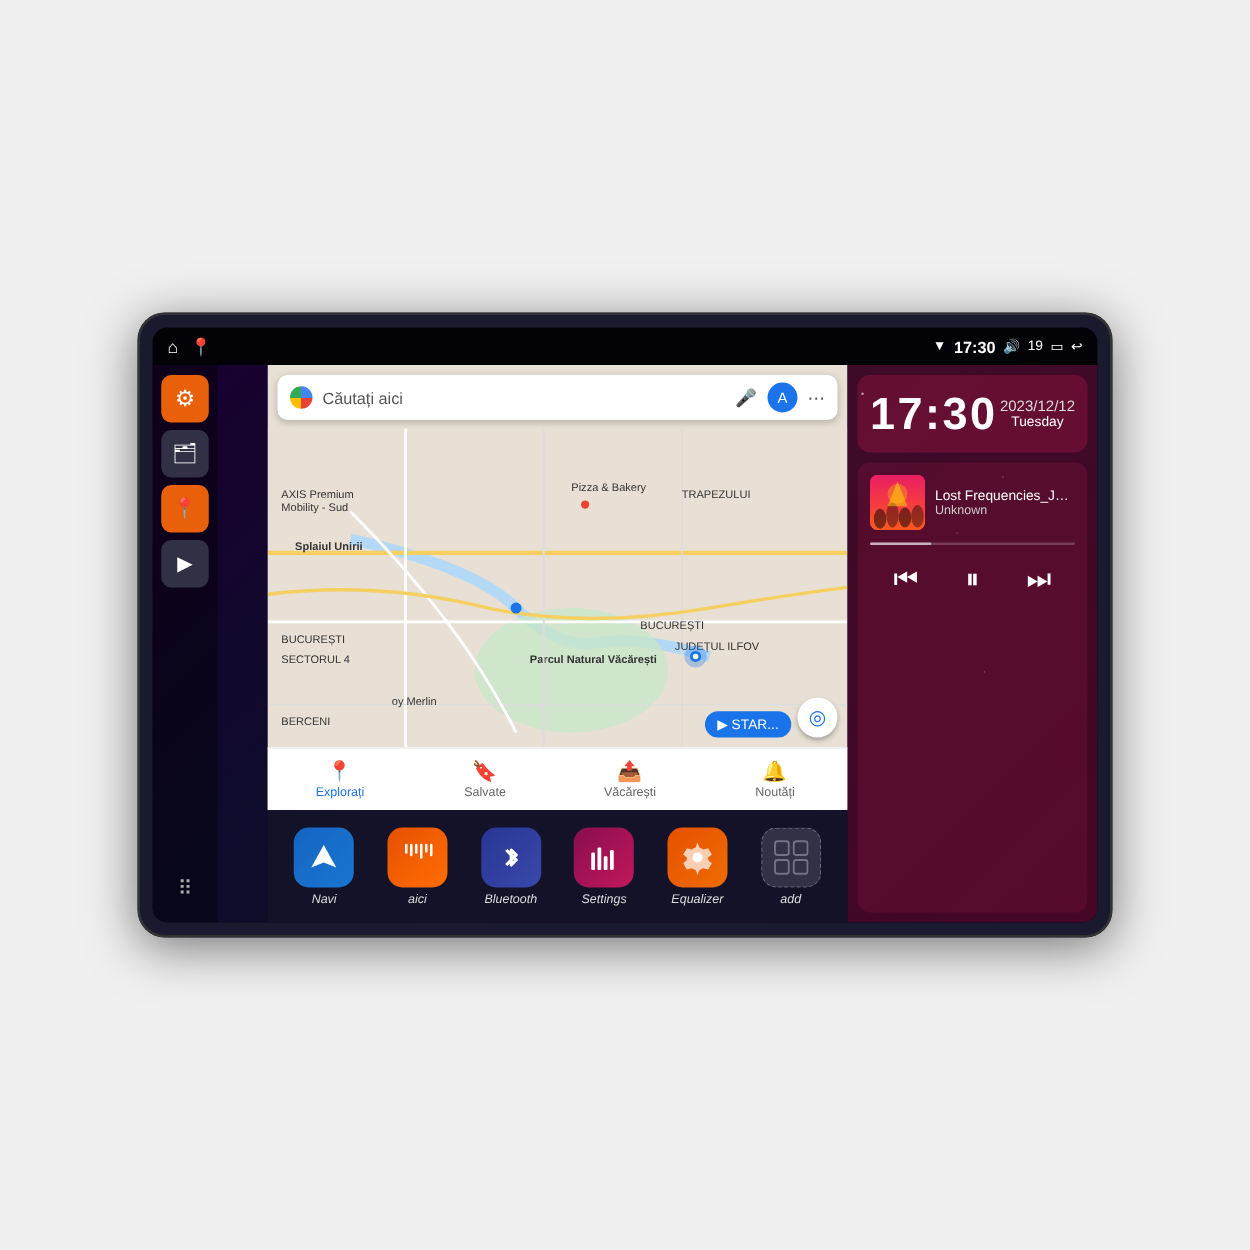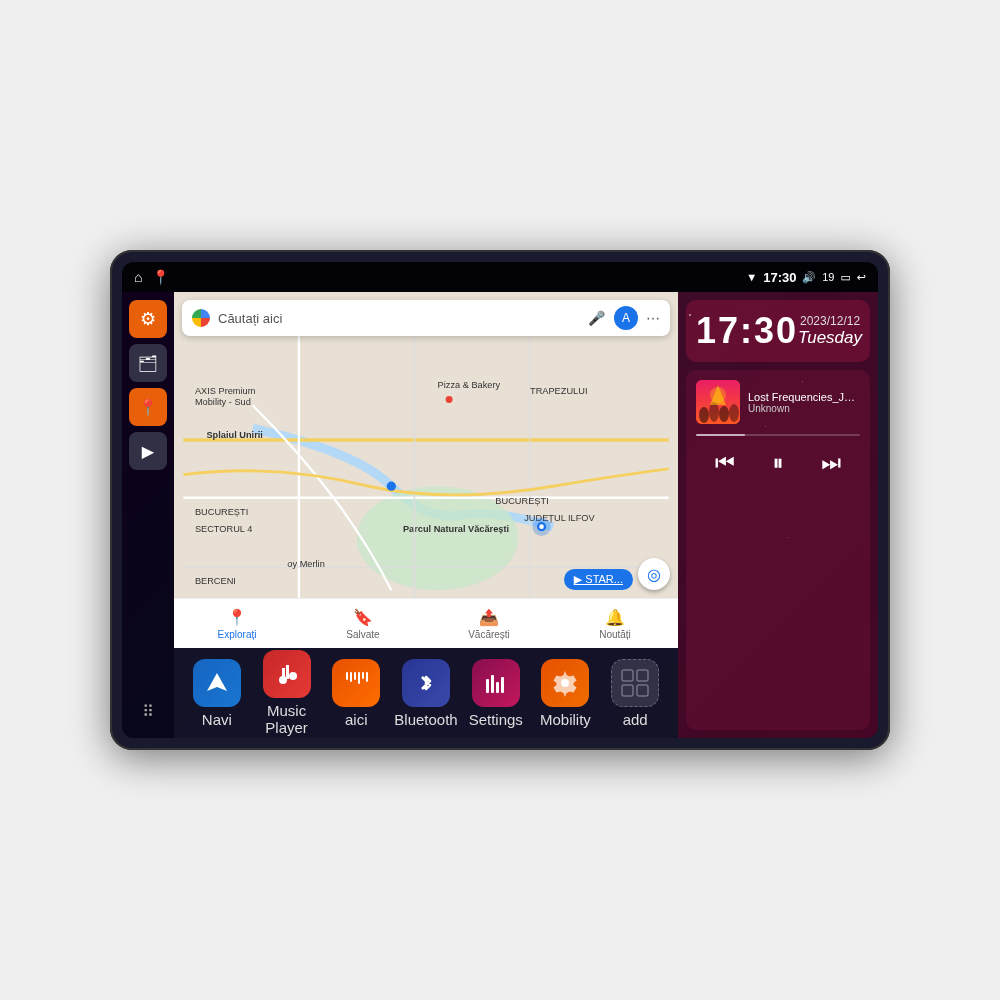--- a/index.html
+++ b/index.html
@@ -93,20 +93,21 @@
     }
     .sidebar-btn.orange { background: #e8600a; }
     .sidebar-btn.dark { background: rgba(60,60,80,0.8); }
     .sidebar-btn.grid { background: transparent; margin-top: auto; }
 
     
     .map-area {
       flex: 1;
       position: relative;
       overflow: hidden;
+      margin-left: 40px;
     }
 
     .map-container {
       position: absolute;
       top: 0;
       left: 0;
       right: 0;
       bottom: 90px;
       background: #e8e0d4;
       overflow: hidden;
@@ -212,23 +213,24 @@
     .app-icon-img {
       width: 48px;
       height: 48px;
       border-radius: 12px;
       display: flex;
       align-items: center;
       justify-content: center;
       font-size: 24px;
     }
     .app-icon-label {
-      font-size: 15px;
+      font-size: 10px;
       color: #ddd;
       text-align: center;
+      font-style: italic;
     }
     .icon-navi { background: linear-gradient(135deg, #1565c0, #1976d2); }
     .icon-music { background: linear-gradient(135deg, #c62828, #e53935); }
     .icon-video { background: linear-gradient(135deg, #ad1457, #e91e63); }
     .icon-radio { background: linear-gradient(135deg, #e65100, #ff6d00); }
     .icon-bt { background: linear-gradient(135deg, #283593, #3949ab); }
     .icon-eq { background: linear-gradient(135deg, #880e4f, #c2185b); }
     .icon-settings { background: linear-gradient(135deg, #e65100, #ef6c00); }
     .icon-add { background: rgba(80,80,100,0.5); border: 1px dashed rgba(180,180,200,0.4); }
 
@@ -259,23 +261,22 @@
       letter-spacing: 2px;
     }
     .clock-date {
       text-align: center;
     }
     .clock-date-year {
       font-size: 12px;
       color: #ddd;
     }
     .clock-date-day {
-      font-size: 17px;
-      color: #fff;
-      font-style: italic;
+      font-size: 11px;
+      color: #fff;
     }
 
     
     .music-widget {
       background: rgba(100, 15, 50, 0.6);
       border-radius: 10px;
       padding: 10px;
       flex: 1;
     }
     .music-info {
@@ -364,21 +365,20 @@
       bottom: 58px;
       right: 45px;
       background: #1a73e8;
       color: #fff;
       border: none;
       border-radius: 16px;
       padding: 4px 10px;
       font-size: 11px;
       z-index: 6;
       cursor: pointer;
-      text-decoration: underline;
     }
   </style>
 </head>
 <body>
 
 <div class="device-outer">
   <div class="device-screen">
 
     <div class="status-bar">
       <div class="status-left">
@@ -505,31 +505,20 @@
         <div class="app-dock">
           <div class="app-icon">
             <div class="app-icon-img icon-navi">
               <svg width="28" height="28" viewBox="0 0 28 28">
                   <polygon points="14,4 24,22 14,18 4,22" fill="white"></polygon>
                 </svg>
             </div>
             <span class="app-icon-label">Navi</span>
           </div>
           <div class="app-icon">
-            <div class="app-icon-img icon-music">
-              <svg width="28" height="28" viewBox="0 0 28 28">
-                  <circle cx="10" cy="20" r="4" fill="white"></circle>
-                  <circle cx="20" cy="16" r="4" fill="white"></circle>
-                  <rect x="13" y="5" width="3" height="14" fill="white"></rect>
-                  <rect x="9" y="8" width="3" height="14" fill="white"></rect>
-                </svg>
-            </div>
-            <span class="app-icon-label">Music Player</span>
-          </div>
-          <div class="app-icon">
             <div class="app-icon-img icon-radio">
               <svg width="28" height="28" viewBox="0 0 28 28">
                 <rect x="4" y="3" width="2" height="8" fill="white" rx="1"></rect>
                 <rect x="8" y="3" width="2" height="10" fill="white" rx="1"></rect>
                 <rect x="12" y="3" width="2" height="8" fill="white" rx="1"></rect>
                 <rect x="16" y="3" width="2" height="12" fill="white" rx="1"></rect>
                 <rect x="20" y="3" width="2" height="7" fill="white" rx="1"></rect>
                 <rect x="24" y="3" width="2" height="10" fill="white" rx="1"></rect>
               </svg>
             </div>
@@ -554,21 +543,21 @@
             </div>
             <span class="app-icon-label">Settings</span>
           </div>
           <div class="app-icon">
             <div class="app-icon-img icon-settings">
               <svg width="28" height="28" viewBox="0 0 28 28">
                 <circle cx="14" cy="14" r="4" fill="white"></circle>
                 <path d="M14,2 L15.5,6 Q17,6.5 18.5,7.5 L22.5,6.5 L25.5,11.5 L22.5,14 Q22.6,15 22.5,16 L25.5,18.5 L22.5,23.5 L18.5,22.5 Q17,23.5 15.5,24 L14,28 L12.5,24 Q11,23.5 9.5,22.5 L5.5,23.5 L2.5,18.5 L5.5,16 Q5.4,15 5.5,14 L2.5,11.5 L5.5,6.5 L9.5,7.5 Q11,6.5 12.5,6 Z" fill="white" opacity="0.7"></path>
               </svg>
             </div>
-            <span class="app-icon-label">Mobility</span>
+            <span class="app-icon-label">Equalizer</span>
           </div>
           <div class="app-icon">
             <div class="app-icon-img icon-add">
               <svg width="28" height="28" viewBox="0 0 28 28">
                 <rect x="1" y="1" width="11" height="11" fill="none" stroke="rgba(180,180,200,0.5)" stroke-width="1.5" rx="2"></rect>
                 <rect x="16" y="1" width="11" height="11" fill="none" stroke="rgba(180,180,200,0.5)" stroke-width="1.5" rx="2"></rect>
                 <rect x="1" y="16" width="11" height="11" fill="none" stroke="rgba(180,180,200,0.5)" stroke-width="1.5" rx="2"></rect>
                 <rect x="16" y="16" width="11" height="11" fill="none" stroke="rgba(180,180,200,0.5)" stroke-width="1.5" rx="2"></rect>
               </svg>
             </div>

